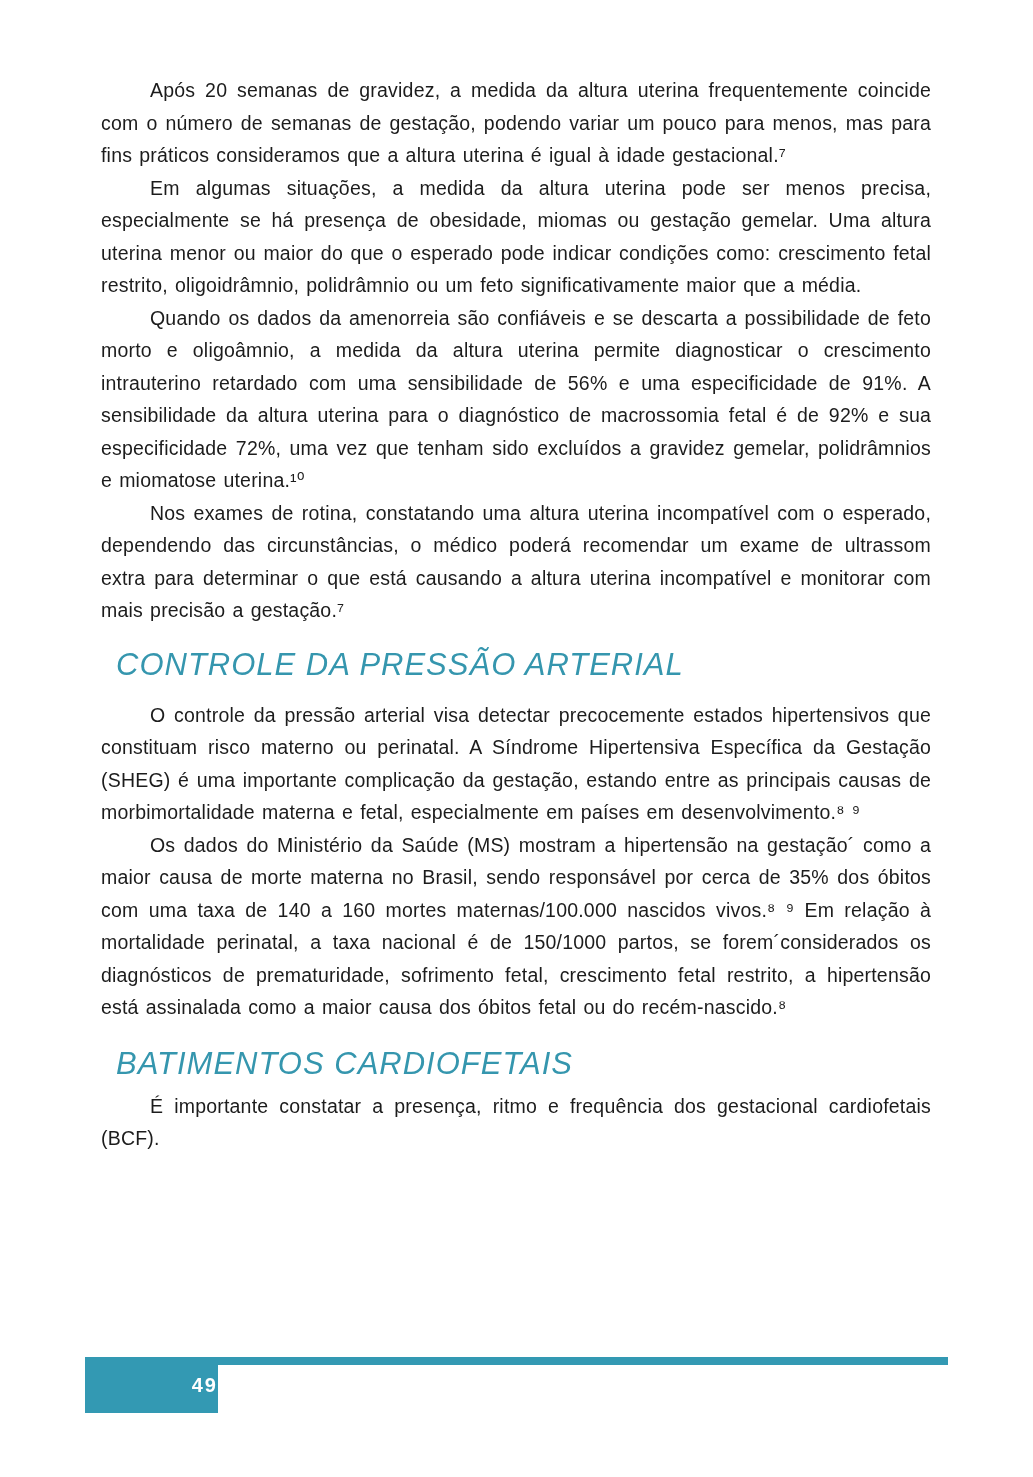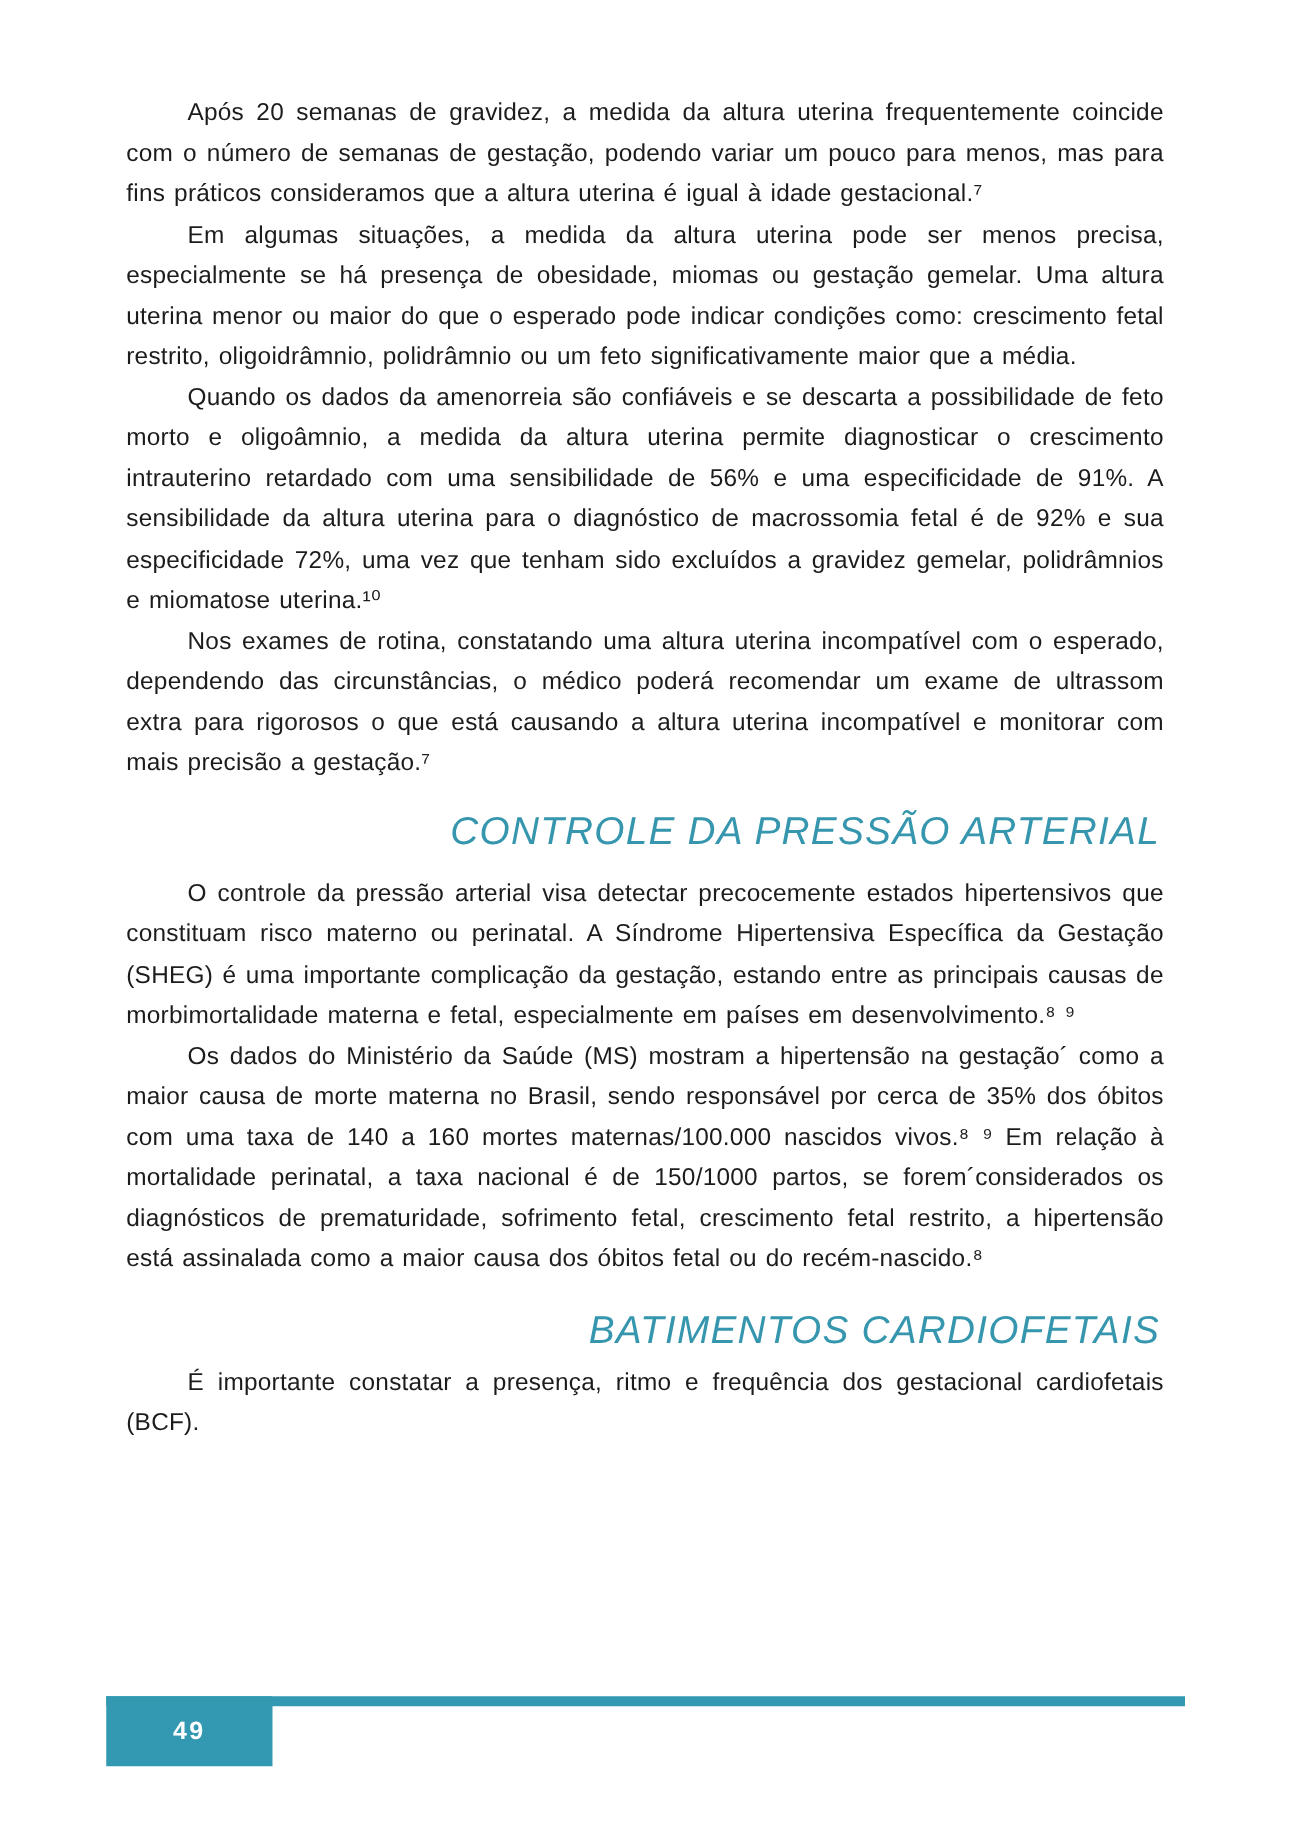--- a/index.html
+++ b/index.html
@@ -25,28 +25,27 @@
     margin: 0;
     font-size: 19.5px;
     line-height: 32.5px;
     text-align: justify;
     text-indent: 49px;
     color: #1c1c1c;
     letter-spacing: 0.2px;
     word-spacing: 1.5px;
   }
   h2.section-heading {
-    margin: 3px;
+    margin: 15px;
     font-weight: 400;
     font-style: italic;
     font-size: 31px;
     line-height: 40px;
     letter-spacing: 1px;
     color: #3596ae;
-    text-align: right;
   }
   h2.section-heading.first {
     margin-top: 18px;
     margin-bottom: 14px;
   }
   h2.section-heading.second {
     margin-top: 20px;
     margin-bottom: 6px;
   }
   .footer-bar {
@@ -59,21 +58,21 @@
   }
   .page-number-box {
     position: absolute;
     left: 85px;
     top: 1357px;
     width: 133px;
     height: 56px;
     background: #3399b3;
     display: flex;
     align-items: center;
-    justify-content: center;
+    justify-content: flex-end;
   }
   .page-number {
     color: #ffffff;
     font-weight: 700;
     font-size: 20px;
     letter-spacing: 2px;
     font-family: "Liberation Sans", "DejaVu Sans", sans-serif;
   }
 </style>
 </head>
@@ -82,21 +81,21 @@
 <div class="page">
 
   <div class="text-col">
 
     <p class="body-para">Após 20 semanas de gravidez, a medida da altura uterina frequentemente coincide com o número de semanas de gestação, podendo variar um pouco para menos, mas para fins práticos consideramos que a altura uterina é igual à idade gestacional.⁷</p>
 
     <p class="body-para">Em algumas situações, a medida da altura uterina pode ser menos precisa, especialmente se há presença de obesidade, miomas ou gestação gemelar. Uma altura uterina menor ou maior do que o esperado pode indicar condições como: crescimento fetal restrito, oligoidrâmnio, polidrâmnio ou um feto significativamente maior que a média.</p>
 
     <p class="body-para">Quando os dados da amenorreia são confiáveis e se descarta a possibilidade de feto morto e oligoâmnio, a medida da altura uterina permite diagnosticar o crescimento intrauterino retardado com uma sensibilidade de 56% e uma especificidade de 91%. A sensibilidade da altura uterina para o diagnóstico de macrossomia fetal é de 92% e sua especificidade 72%, uma vez que tenham sido excluídos a gravidez gemelar, polidrâmnios e miomatose uterina.¹⁰</p>
 
-    <p class="body-para">Nos exames de rotina, constatando uma altura uterina incompatível com o esperado, dependendo das circunstâncias, o médico poderá recomendar um exame de ultrassom extra para rigorosos o que está causando a altura uterina incompatível e monitorar com mais precisão a gestação.⁷</p>
+    <p class="body-para">Nos exames de rotina, constatando uma altura uterina incompatível com o esperado, dependendo das circunstâncias, o médico poderá recomendar um exame de ultrassom extra para determinar o que está causando a altura uterina incompatível e monitorar com mais precisão a gestação.⁷</p>
 
     <h2 class="section-heading first">CONTROLE DA PRESSÃO ARTERIAL</h2>
 
     <p class="body-para">O controle da pressão arterial visa detectar precocemente estados hipertensivos que constituam risco materno ou perinatal. A Síndrome Hipertensiva Específica da Gestação (SHEG) é uma importante complicação da gestação, estando entre as principais causas de morbimortalidade materna e fetal, especialmente em países em desenvolvimento.⁸ ⁹</p>
 
     <p class="body-para">Os dados do Ministério da Saúde (MS) mostram a hipertensão na gestação´ como a maior causa de morte materna no Brasil, sendo responsável por cerca de 35% dos óbitos com uma taxa de 140 a 160 mortes maternas/100.000 nascidos vivos.⁸ ⁹ Em relação à mortalidade perinatal, a taxa nacional é de 150/1000 partos, se forem´considerados os diagnósticos de prematuridade, sofrimento fetal, crescimento fetal restrito, a hipertensão está assinalada como a maior causa dos óbitos fetal ou do recém-nascido.⁸</p>
 
 
 
     <h2 class="section-heading second">BATIMENTOS CARDIOFETAIS</h2>

